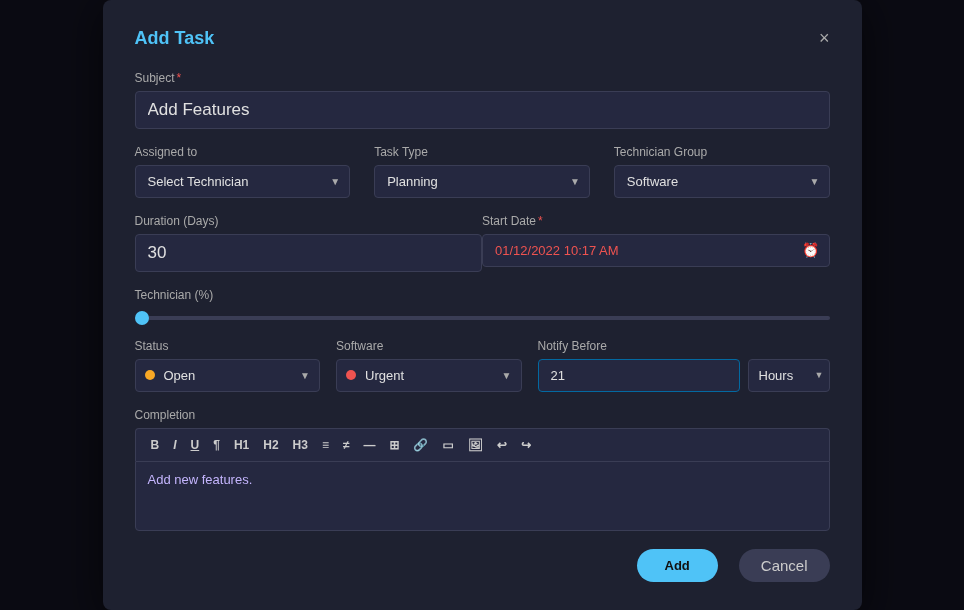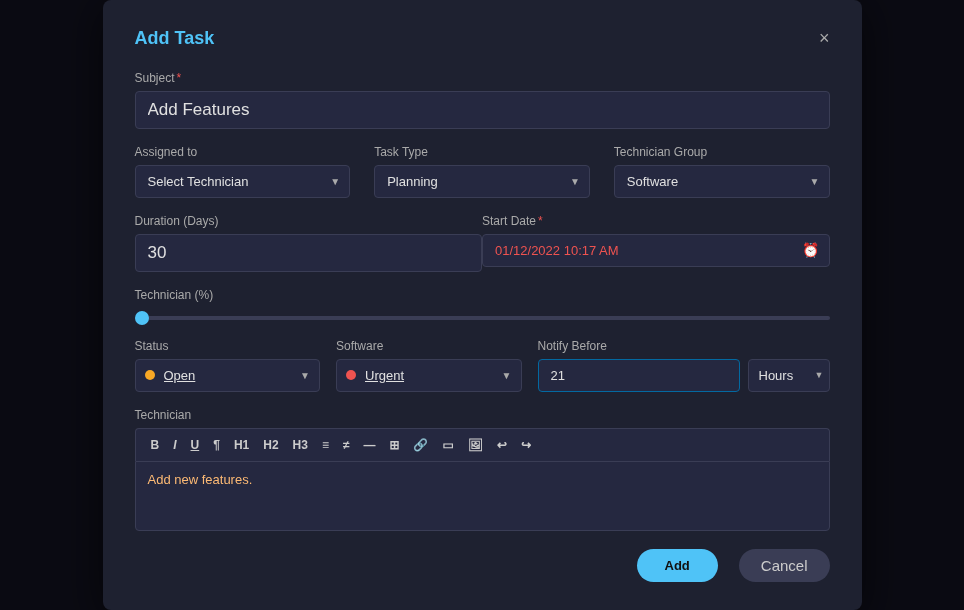--- a/index.html
+++ b/index.html
@@ -219,21 +219,21 @@
       font-size: 12px;
       font-weight: bold;
       line-height: 1.4;
     }
     .editor-body {
       background: #252840;
       border: 1px solid #3a3d55;
       border-radius: 0 0 4px 4px;
       min-height: 70px;
       padding: 10px 12px;
-      color: #fdba74;
+      color: #c4b5fd;
       font-size: 13px;
     }
     .modal-footer {
       display: flex;
       justify-content: flex-end;
       gap: 21px;
       margin-top: 18px;
     }
     .btn-add {
       background: #4fc3f7;
@@ -265,21 +265,20 @@
       top: 50%;
       transform: translateY(-50%);
       pointer-events: none;
       width: 10px;
       height: 10px;
       border-radius: 50%;
       z-index: 1;
     }
     .select-with-dot .form-select {
       padding-left: 28px;
-      text-decoration: underline;
     }
   </style>
 </head>
 <body>
 
 <div class="overlay">
   <div class="modal">
 
     <div class="modal-header">
       <span class="modal-title">Add Task</span>
@@ -388,21 +387,21 @@
               <option value="Days">Days</option>
               <option value="Minutes">Minutes</option>
             </select>
             <span style="position:absolute;right:6px;top:50%;transform:translateY(-50%);color:#aaa;font-size:9px;pointer-events:none;">▼</span>
           </div>
         </div>
       </div>
     </div>
 
     <div>
-      <label class="desc-label">Technician</label>
+      <label class="desc-label">Completion</label>
       <div class="editor-toolbar">
         <button class="toolbar-btn">B</button>
         <button class="toolbar-btn" style="font-style:italic;">I</button>
         <button class="toolbar-btn" style="text-decoration:underline;">U</button>
         <button class="toolbar-btn">¶</button>
         <button class="toolbar-btn">H1</button>
         <button class="toolbar-btn">H2</button>
         <button class="toolbar-btn">H3</button>
         <button class="toolbar-btn">≡</button>
         <button class="toolbar-btn">≠</button>

